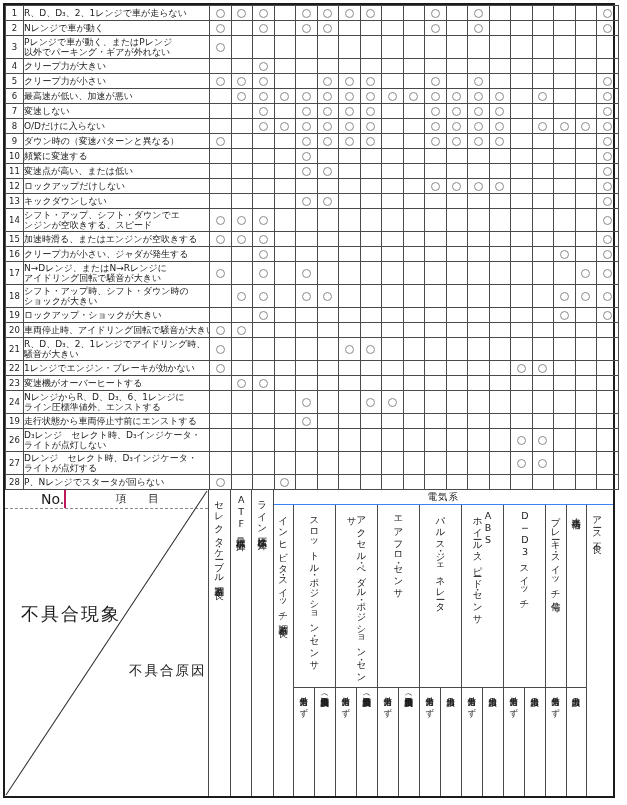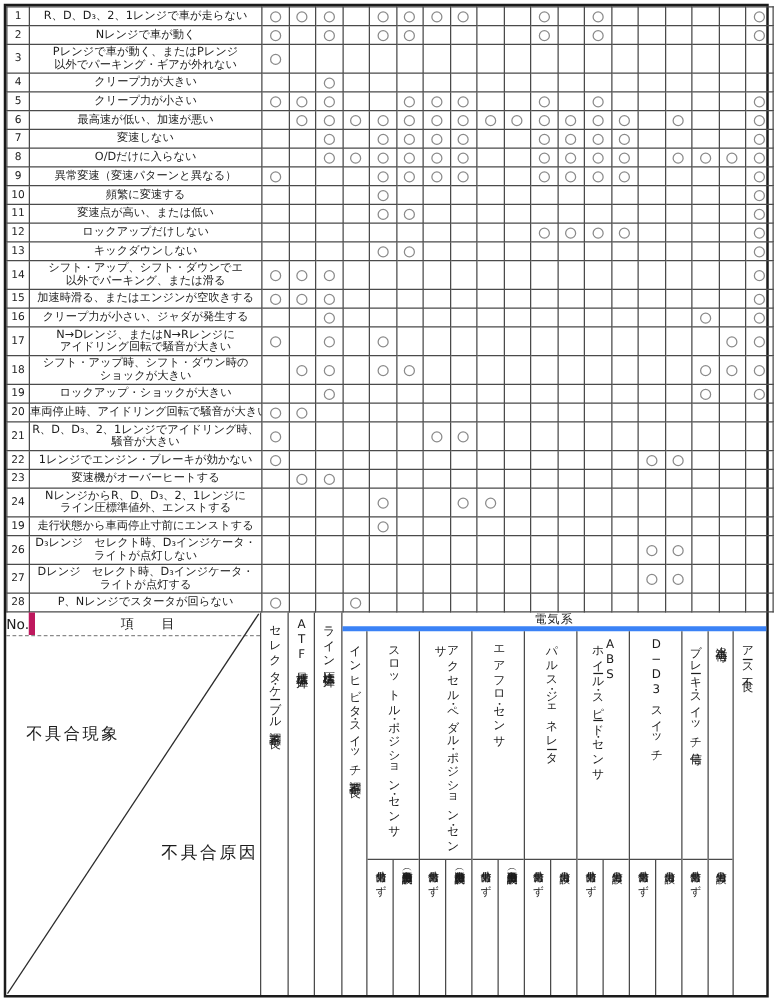--- a/index.html
+++ b/index.html
@@ -7,45 +7,45 @@
        width:627px;height:805px;position:relative;overflow:hidden;}
   .sheet{position:absolute;left:3px;top:3px;width:612px;height:795px;
          border:2px solid #1b1b1b;box-sizing:border-box;
          display:flex;flex-direction:column;background:#fff;}
 
   
   table.matrix{border-collapse:collapse;table-layout:fixed;width:100%;flex:0 0 auto;}
   table.matrix td{border:1px solid #4a4a4a;padding:0;overflow:hidden;}
   tr.sgl{height:15px;} tr.dbl{height:23px;}
   td.row-number{text-align:center;font-size:8.5px;color:#222;}
-  td.row-desc{padding:0 0 0 4px;font-size:9px;line-height:1.15;letter-spacing:0;text-align:center;}
+  td.row-desc{padding:0 0 0 4px;font-size:9px;line-height:1.15;letter-spacing:0;}
   td.row-desc div{white-space:nowrap;}
   .circle{display:block;width:9px;height:9px;border:1px solid #8a8a8a;
           border-radius:50%;margin:0 auto;box-sizing:border-box;background:transparent;}
 
   
   .header-sec{flex:1 1 auto;display:flex;min-height:0;}
 
   .corner-box{flex:0 0 204px;position:relative;border-right:1px solid #4a4a4a;box-sizing:border-box;}
   .no-row{height:19px;display:flex;border-bottom:1px dashed #8a8a8a;box-sizing:border-box;}
-  .no-cell{flex:0 0 18px;border-right:5px solid #be185d;box-sizing:border-box;
-           font-size:11px;display:flex;align-items:center;justify-content:center;}
+  .no-cell{flex:0 0 18px;border-right:2px solid #be185d;box-sizing:border-box;
+           font-size:14px;display:flex;align-items:center;justify-content:center;margin-left:36px;}
   .item-cell{flex:1;display:flex;align-items:center;justify-content:center;
              font-size:10.5px;letter-spacing:22px;text-indent:22px;}
   .diag-svg{position:absolute;left:0;top:0;width:100%;height:100%;pointer-events:none;}
-  .lbl-phenomenon{position:absolute;left:16px;top:88px;font-size:13px;letter-spacing:2px;}
-  .lbl-cause{position:absolute;left:124px;top:183px;font-size:13.5px;letter-spacing:2px;}
+  .lbl-phenomenon{position:absolute;left:16px;top:112px;font-size:18px;letter-spacing:2px;}
+  .lbl-cause{position:absolute;left:124px;top:172px;font-size:13.5px;letter-spacing:2px;}
 
   .cause-cols{flex:1;display:flex;min-width:0;}
   .vtext{writing-mode:vertical-rl;text-orientation:upright;
          font-size:9.5px;line-height:1.05;letter-spacing:1px;white-space:pre-line;}
   .left-cause{flex:0 0 21.5px;border-right:1px solid #4a4a4a;box-sizing:border-box;
               padding-top:4px;display:flex;justify-content:center;}
   .elec-region{flex:1;display:flex;flex-direction:column;min-width:0;}
-  .band{height:15px;border-bottom:4px solid #3b82f6;box-sizing:border-box;
+  .band{height:15px;border-bottom:1px solid #3b82f6;box-sizing:border-box;
         display:flex;align-items:center;justify-content:center;font-size:9.5px;letter-spacing:1px;font-family:Liberation Mono, monospace;}
   .groups{flex:1;display:flex;min-height:0;}
   .cgroup{display:flex;flex-direction:column;border-right:1px solid #4a4a4a;box-sizing:border-box;min-width:0;}
   .cgroup:last-child{border-right:none;}
   .sensor-head{flex:1;display:flex;justify-content:center;padding-top:5px;box-sizing:border-box;min-height:0;}
   .sensor-head.hasubs{border-bottom:1px solid #4a4a4a;}
   .subs{flex:0 0 108px;display:flex;}
   .sub-cell{flex:1;border-right:1px solid #4a4a4a;box-sizing:border-box;
             display:flex;justify-content:center;padding-top:3px;}
   .sub-cell:last-child{border-right:none;}
@@ -395,21 +395,21 @@
           <td class="mark-cell">
             <span class="circle"></span>
           </td>
           <td class="mark-cell">
             <span class="circle"></span>
           </td>
         </tr>
         <tr class="sgl">
           <td class="row-number">9</td>
           <td class="row-desc">
-            <div>異常変速（変速パターンと異なる）</div>
+            <div>ダウン時の（変速パターンと異なる）</div>
           </td>
           <td class="mark-cell">
             <span class="circle"></span>
           </td>
           <td class="mark-cell"></td>
           <td class="mark-cell"></td>
           <td class="mark-cell"></td>
           <td class="mark-cell">
             <span class="circle"></span>
           </td>
@@ -567,21 +567,21 @@
           <td class="mark-cell"></td>
           <td class="mark-cell"></td>
           <td class="mark-cell">
             <span class="circle"></span>
           </td>
         </tr>
         <tr class="dbl">
           <td class="row-number">14</td>
           <td class="row-desc">
             <div>シフト・アップ、シフト・ダウンでエ</div>
-            <div>以外でパーキング、または滑る</div>
+            <div>ンジンが空吹きする、スピード</div>
           </td>
           <td class="mark-cell">
             <span class="circle"></span>
           </td>
           <td class="mark-cell">
             <span class="circle"></span>
           </td>
           <td class="mark-cell">
             <span class="circle"></span>
           </td>
@@ -892,21 +892,21 @@
           <td class="mark-cell"></td>
           <td class="mark-cell"></td>
           <td class="mark-cell"></td>
           <td class="mark-cell"></td>
           <td class="mark-cell"></td>
           <td class="mark-cell"></td>
         </tr>
         <tr class="dbl">
           <td class="row-number">24</td>
           <td class="row-desc">
-            <div>NレンジからR、D、D₃、2、1レンジに</div>
+            <div>NレンジからR、D、D₃、6、1レンジに</div>
             <div>ライン圧標準値外、エンストする</div>
           </td>
           <td class="mark-cell"></td>
           <td class="mark-cell"></td>
           <td class="mark-cell"></td>
           <td class="mark-cell"></td>
           <td class="mark-cell">
             <span class="circle"></span>
           </td>
           <td class="mark-cell"></td>

